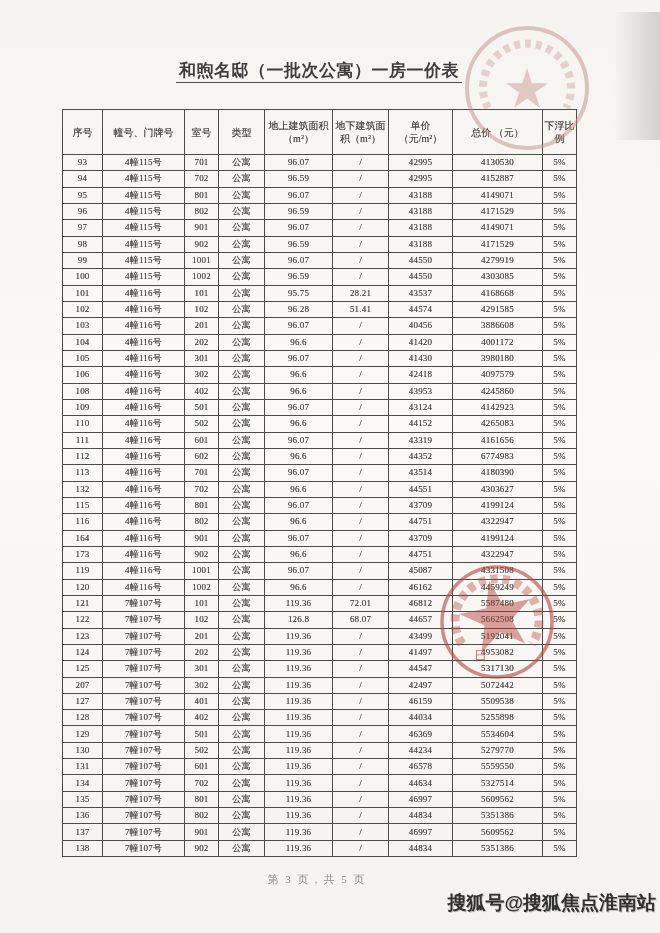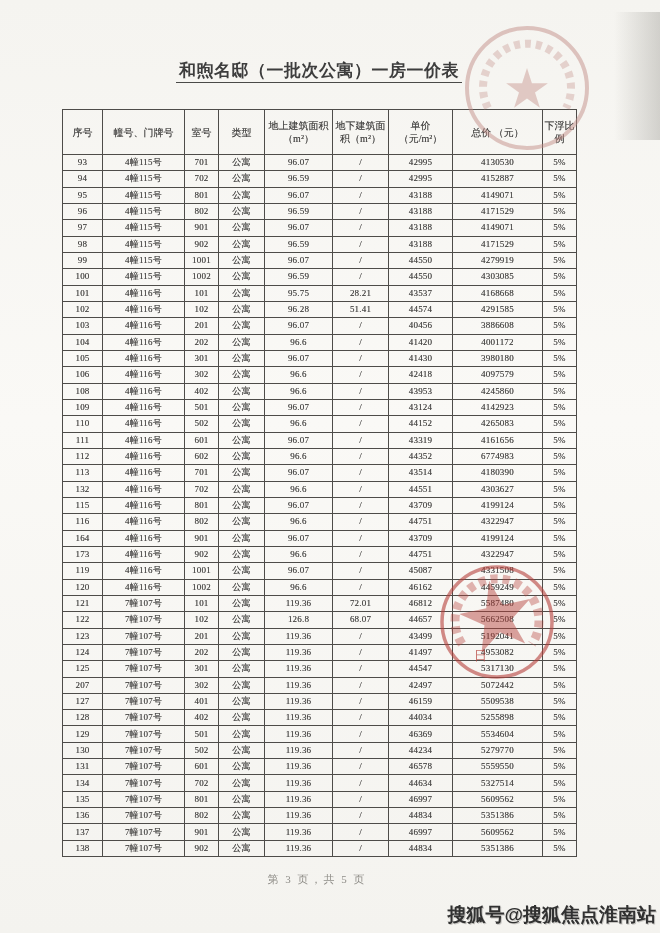--- a/index.html
+++ b/index.html
@@ -27,21 +27,21 @@
   }
   .price-table tbody td{
     height:15.33px;font-size:9px;line-height:1;letter-spacing:.2px;
   }
   .price-table{border:1.5px solid #3d3b38;}
   .page-footer{
     position:absolute;top:872px;left:62px;width:460px;text-align:center;
     font-size:11px;color:#8f8d88;letter-spacing:2px;margin-left:25px;
   }
   .sohu-watermark{
-    position:absolute;right:4px;bottom:5px;
+    position:absolute;right:4px;bottom:17px;
     font-family:"Liberation Sans","DejaVu Sans",sans-serif;
     font-weight:bold;font-size:19px;color:#313131;
     text-shadow:1px 1px 0 rgba(130,128,124,.4);
     letter-spacing:0;
   }
   .seal{position:absolute;pointer-events:none;}
   .seal-top{left:452px;top:16px;}
   .seal-mid{left:432px;top:558px;}
   .corner-shadow{
     position:absolute;left:614px;top:12px;width:46px;height:128px;

